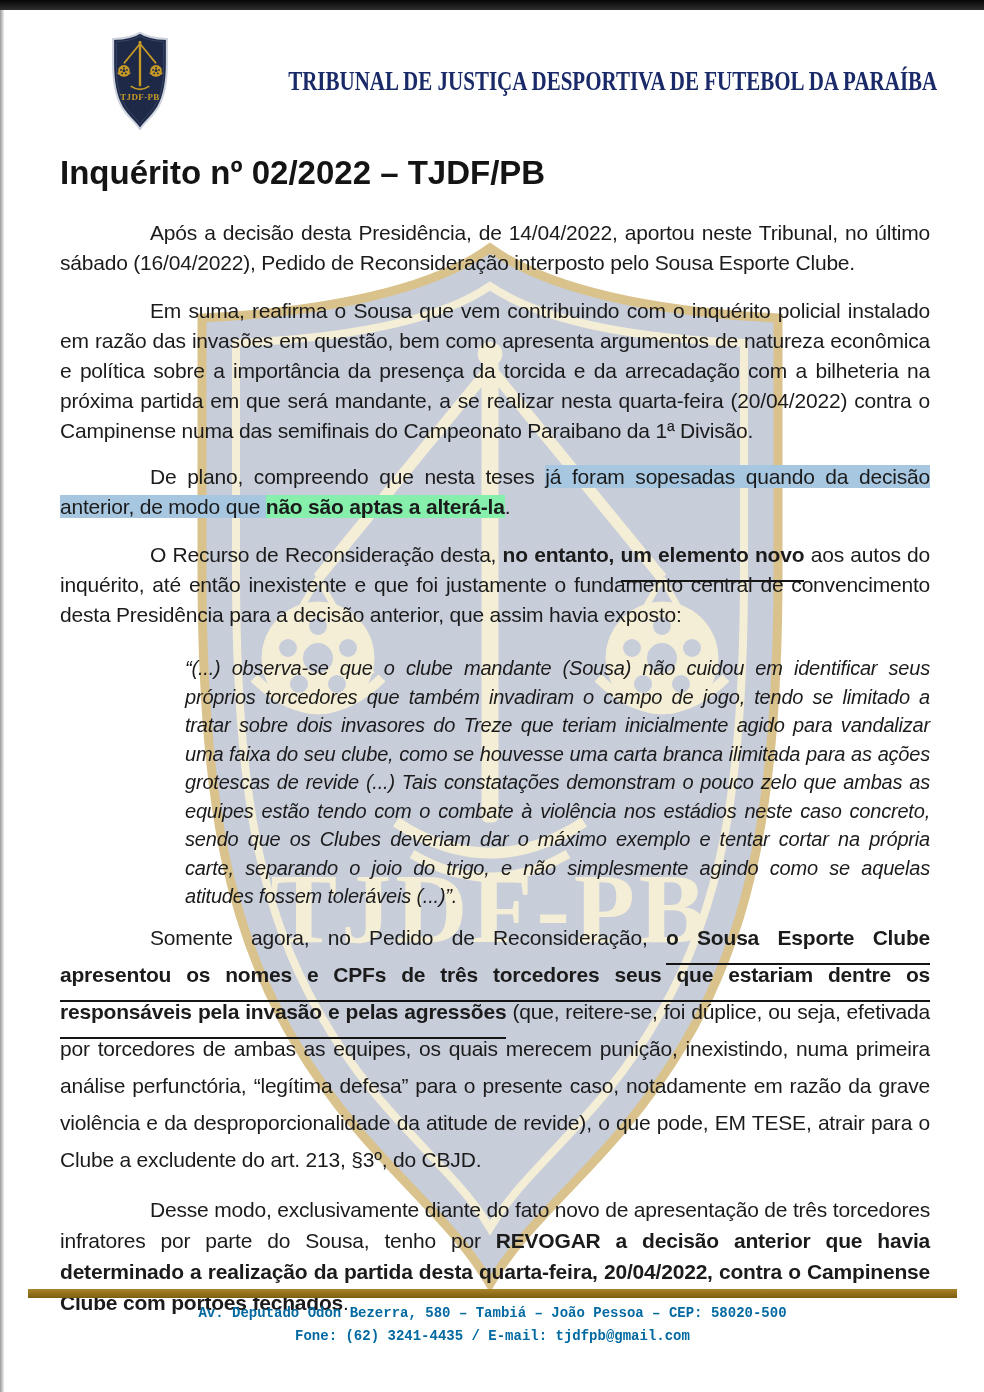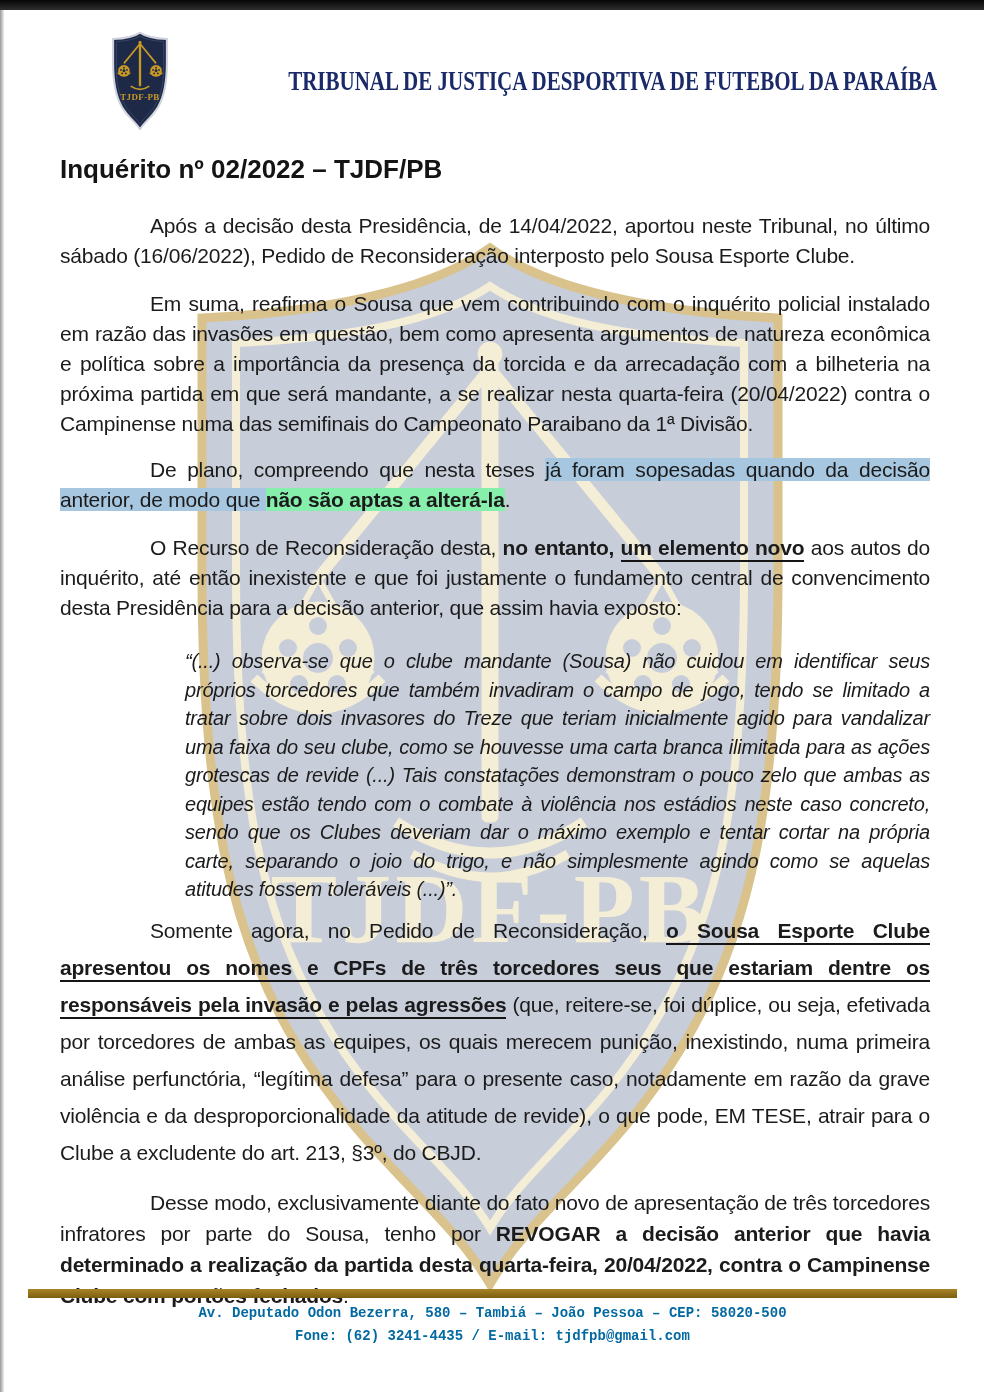--- a/index.html
+++ b/index.html
@@ -14,35 +14,35 @@
   .watermark{position:absolute;left:158px;top:242px;width:664px;height:1050px;z-index:0;}
 
   .content{position:relative;z-index:1;padding:32px 54px 0 60px;}
 
   .letterhead{display:flex;align-items:center;height:98px;}
   .crest{width:80px;height:98px;margin-left:40px;flex:none;}
   .tribunal-title-wrap{flex:1;text-align:center;white-space:nowrap;overflow:visible;}
   .tribunal-title{display:inline-block;font-family:"Liberation Serif",serif;font-weight:bold;
         font-size:28px;color:#1a2a68;transform:scaleX(.75);transform-origin:center;}
 
-  .case-number{margin:24px 0 0;font-size:26px;font-weight:bold;color:#141414;
+  .case-number{margin:24px 0 0;font-size:33px;font-weight:bold;color:#141414;
         font-family:"Liberation Sans",sans-serif;}
 
   p.body{margin:18px 0 0;font-size:21px;line-height:30px;text-align:justify;
         text-indent:90px;letter-spacing:-0.2px;}
   p.p1{margin-top:26px;}
   p.p3{margin-top:16px;}
   p.p5{margin-top:8px;line-height:37px;}
   p.p6{margin-top:16px;line-height:31px;}
 
   .quote{margin:24px 0 0 125px;font-size:20px;line-height:28.5px;font-style:italic;
         text-align:justify;letter-spacing:-0.2px;}
 
   .b{font-weight:bold;margin-top:16px;}
-  .u{border-bottom:2.5px solid #151515;padding-bottom:1px;}
+  .u{border-bottom:2.5px solid #151515;padding-bottom:14px;}
   .hl{background:#a7c6df;}
   .hl-b{background:#86efac;font-weight:bold;}
 
   .doc-footer{position:absolute;left:28px;right:27px;top:1289px;z-index:2;text-align:center;}
   .footer-bar{height:9px;background:linear-gradient(#a8842a,#7c5e0e);margin-bottom:4px;}
   .footer-line{font-family:Liberation Mono, monospace;font-weight:bold;color:#0369a1;
         font-size:14px;line-height:23px;}
 </style>
 </head>
 <body>
@@ -117,21 +117,21 @@
         </g>
         <text x="330" y="730" text-anchor="middle" font-family="Liberation Serif, serif" font-weight="bold" font-size="96" letter-spacing="4" fill="#c79a26">TJDF-PB</text>
       </svg>
       <div class="tribunal-title-wrap">
         <span class="tribunal-title">TRIBUNAL DE JUSTIÇA DESPORTIVA DE FUTEBOL DA PARAÍBA</span>
       </div>
     </header>
 
     <h2 class="case-number">Inquérito nº 02/2022 – TJDF/PB</h2>
 
-    <p class="body p1">Após a decisão desta Presidência, de 14/04/2022, aportou neste Tribunal, no último sábado (16/06/2022), Pedido de Reconsideração interposto pelo Sousa Esporte Clube.</p>
+    <p class="body p1">Após a decisão desta Presidência, de 14/04/2022, aportou neste Tribunal, no último sábado (16/04/2022), Pedido de Reconsideração interposto pelo Sousa Esporte Clube.</p>
 
     <p class="body">Em suma, reafirma o Sousa que vem contribuindo com o inquérito policial instalado em razão das invasões em questão, bem como apresenta argumentos de natureza econômica e política sobre a importância da presença da torcida e da arrecadação com a bilheteria na próxima partida em que será mandante, a se realizar nesta quarta-feira (20/04/2022) contra o Campinense numa das semifinais do Campeonato Paraibano da 1ª Divisão.</p>
 
     <p class="body p3"><span>De plano, compreendo que nesta teses </span><span class="hl">já foram sopesadas quando da decisão anterior, de modo que </span><span class="hl-b">não são aptas a alterá-la</span><span>.</span></p>
 
     <p class="body"><span>O Recurso de Reconsideração desta, </span><span class="b">no entanto, </span><span class="b u">um elemento novo</span><span> aos autos do inquérito, até então inexistente e que foi justamente o fundamento central de convencimento desta Presidência para a decisão anterior, que assim havia exposto:</span></p>
 
     <div class="quote">“(...) observa-se que o clube mandante (Sousa) não cuidou em identificar seus próprios torcedores que também invadiram o campo de jogo, tendo se limitado a tratar sobre dois invasores do Treze que teriam inicialmente agido para vandalizar uma faixa do seu clube, como se houvesse uma carta branca ilimitada para as ações grotescas de revide (...) Tais constatações demonstram o pouco zelo que ambas as equipes estão tendo com o combate à violência nos estádios neste caso concreto, sendo que os Clubes deveriam dar o máximo exemplo e tentar cortar na própria carte, separando o joio do trigo, e não simplesmente agindo como se aquelas atitudes fossem toleráveis (...)”.</div>
 
     <p class="body p5"><span>Somente agora, no Pedido de Reconsideração, </span><span class="b u">o Sousa Esporte Clube apresentou os nomes e CPFs de três torcedores seus que estariam dentre os responsáveis pela invasão e pelas agressões</span><span> (que, reitere-se, foi dúplice, ou seja, efetivada por torcedores de ambas as equipes, os quais merecem punição, inexistindo, numa primeira análise perfunctória, “legítima defesa” para o presente caso, notadamente em razão da grave violência e da desproporcionalidade da atitude de revide), o que pode, EM TESE, atrair para o Clube a excludente do art. 213, §3º, do CBJD.</span></p>

